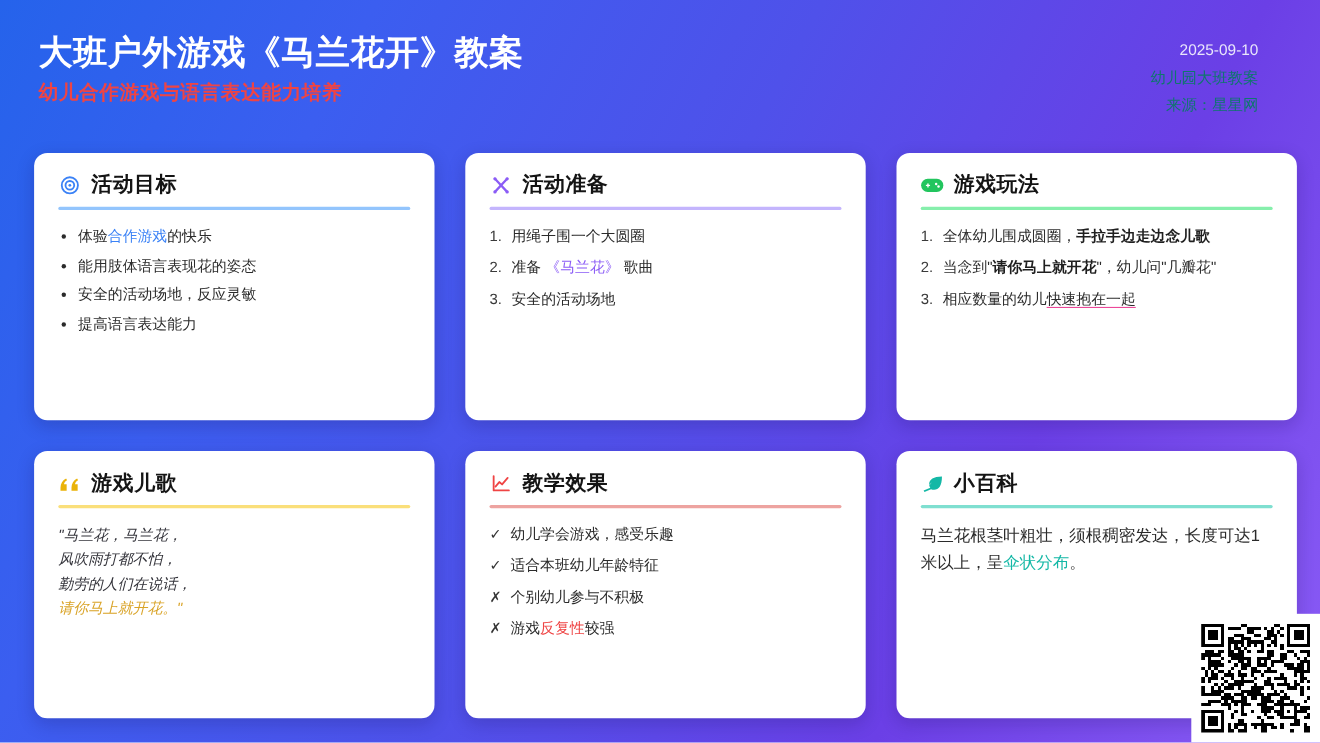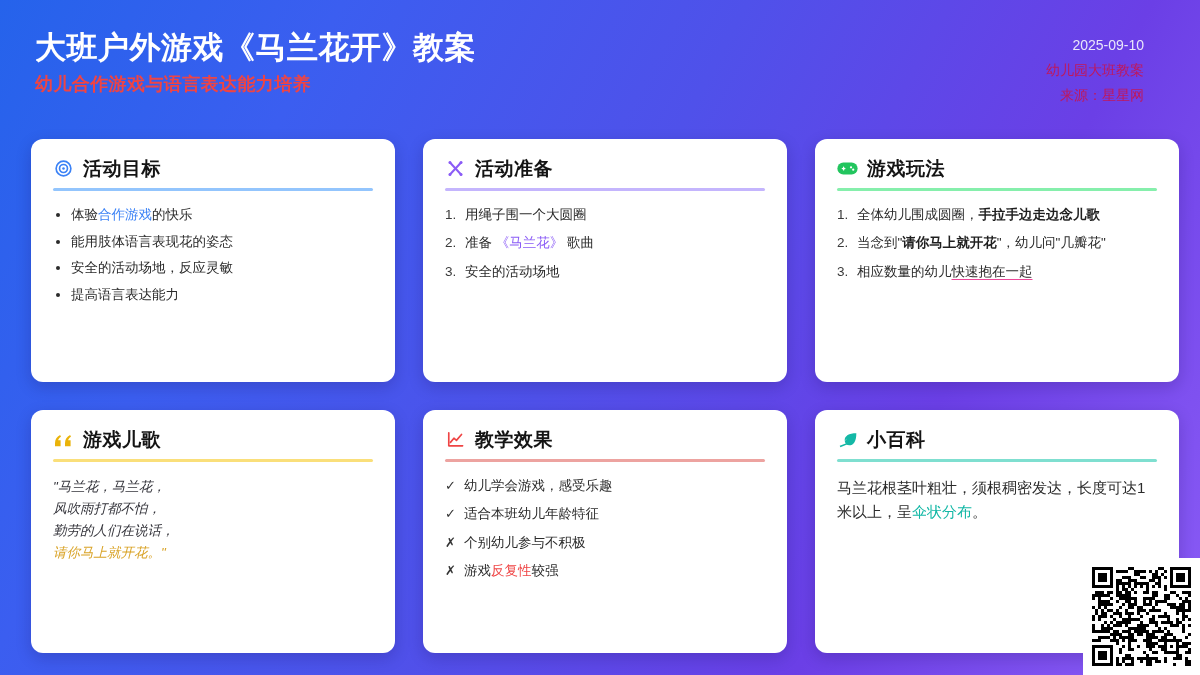--- a/index.html
+++ b/index.html
@@ -50,21 +50,21 @@
     align-items: flex-end;
     gap: 6px;
     padding-top: 14px;
   }
   .meta-line {
     font-size: 14px;
     color: #e9e6fb;
     line-height: 1.35;
     white-space: nowrap;
   }
-  .meta-line.dim { color: #be185d; }
+  .meta-line.dim { color: #0f766e; }
 
   
   .grid {
     position: absolute;
     left: 31px;
     top: 139px;
     width: 1198px;
     display: grid;
     grid-template-columns: 364px 364px 364px;
     grid-template-rows: 243px 243px;

